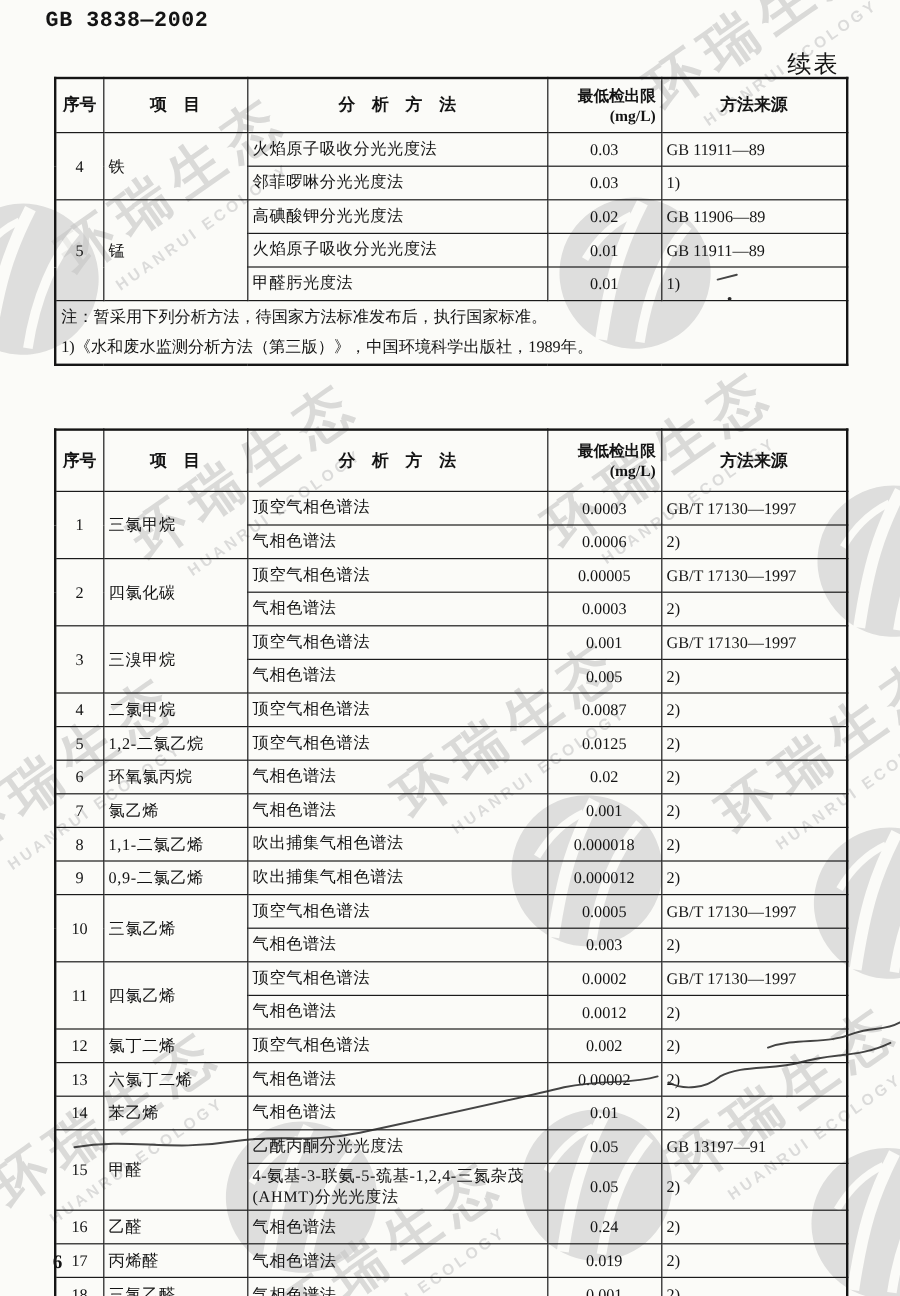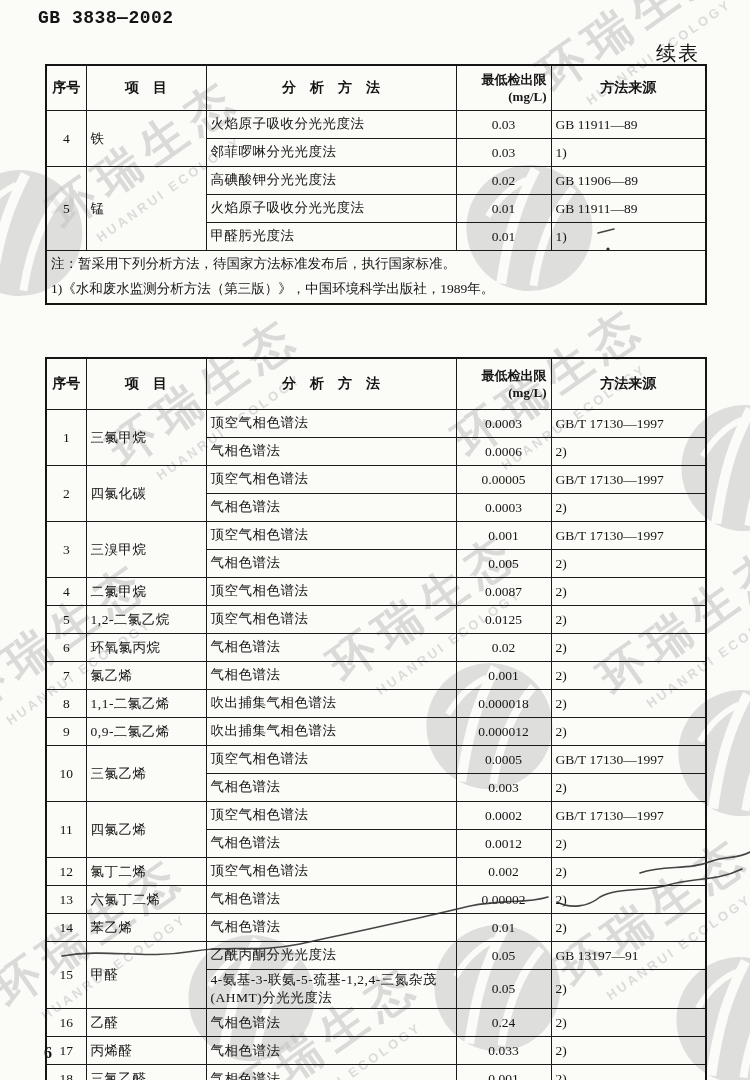--- a/index.html
+++ b/index.html
@@ -398,21 +398,21 @@
           <td class="c-no">16</td>
           <td class="c-item">乙醛</td>
           <td class="c-method">气相色谱法</td>
           <td class="c-limit">0.24</td>
           <td class="c-source">2)</td>
         </tr>
         <tr>
           <td class="c-no">17</td>
           <td class="c-item">丙烯醛</td>
           <td class="c-method">气相色谱法</td>
-          <td class="c-limit">0.033</td>
+          <td class="c-limit">0.019</td>
           <td class="c-source">2)</td>
         </tr>
         <tr>
           <td class="c-no">18</td>
           <td class="c-item">三氯乙醛</td>
           <td class="c-method">气相色谱法</td>
           <td class="c-limit">0.001</td>
           <td class="c-source">2)</td>
         </tr>
       </tbody>

